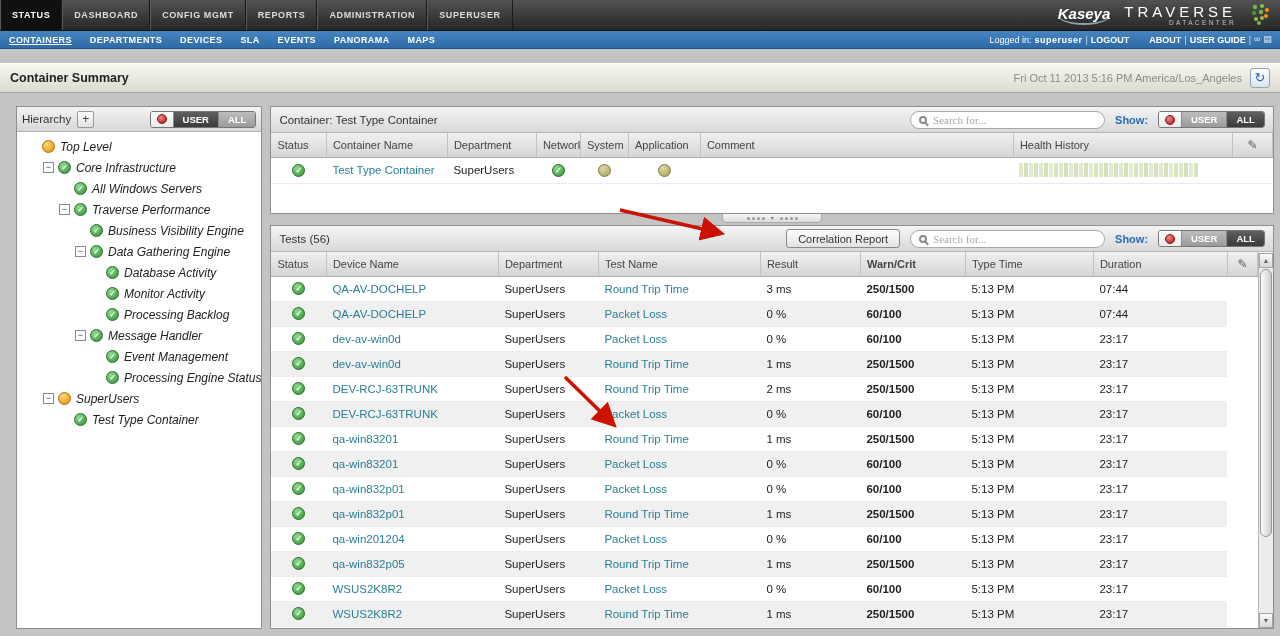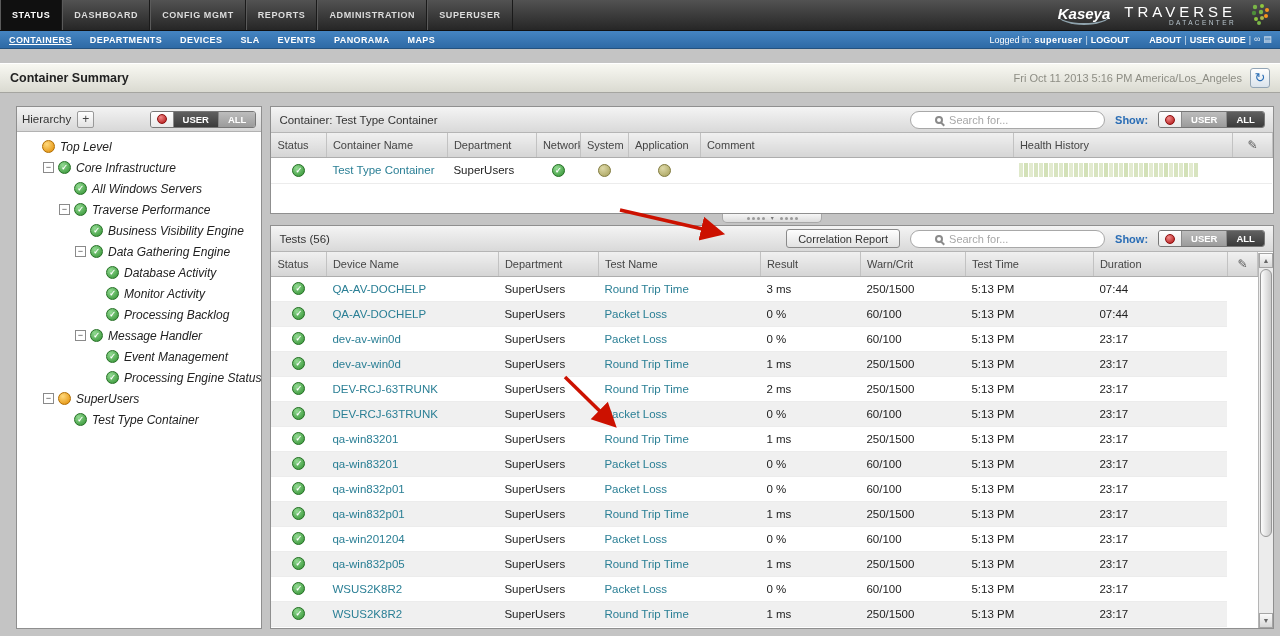--- a/index.html
+++ b/index.html
@@ -55,21 +55,21 @@
   .status-ball{display:inline-block;width:13px;height:13px;border-radius:50%;flex:none;text-align:center;font-size:8px;line-height:12px;color:#fff;font-weight:bold;vertical-align:middle;}
   .status-ball.ok{background:radial-gradient(circle at 35% 30%,#92da92,#2f8f2f);border:1px solid #257025;}
   .status-ball.warn{background:radial-gradient(circle at 35% 30%,#ffd97c,#e08a00);border:1px solid #b06c00;}
   .status-ball.unknown{background:radial-gradient(circle at 35% 30%,#ded9a8,#a49e58);border:1px solid #837d42;}
   .red-ball{display:inline-block;width:10px;height:10px;border-radius:50%;background:radial-gradient(circle at 35% 30%,#f28a8a,#ae1010);border:1px solid #8c0e0e;}
 
   
   .panel-header{height:26px;background:linear-gradient(#f4f4f4,#d9d9d9);border-bottom:1px solid #b5b5b5;display:flex;align-items:center;padding:0 8px;gap:10px;}
   .panel-title{font-size:11.5px;color:#333;white-space:nowrap;}
   .header-right{margin-left:auto;display:flex;align-items:center;gap:10px;}
-  .search-box{display:flex;align-items:center;gap:6px;background:#fff;border:1px solid #a8a8a8;border-radius:10px;height:18px;padding:0 24px;width:195px;}
+  .search-box{display:flex;align-items:center;gap:6px;background:#fff;border:1px solid #a8a8a8;border-radius:10px;height:18px;padding:0 8px;width:195px;font-family:Liberation Serif, serif;}
   .mag-icon{width:8px;height:8px;border:2px solid #8a8a8a;border-radius:50%;position:relative;flex:none;}
   .mag-icon::after{content:"";position:absolute;width:5px;height:2px;background:#8a8a8a;transform:rotate(45deg);right:-4px;bottom:-3px;}
   .search-input{border:none;outline:none;font-size:11px;color:#555;flex:1;background:transparent;font-family:inherit;}
   .search-input::placeholder{color:#a8a8a8;}
   .show-label{font-size:11px;font-weight:bold;color:var(--accent,#2a6db5);}
   .toggle-group{display:flex;height:17px;border:1px solid #777;border-radius:3px;overflow:hidden;}
   .toggle-seg{display:flex;align-items:center;justify-content:center;padding:0 9px;font-size:9.5px;font-weight:bold;color:#fff;cursor:pointer;background:linear-gradient(#bdbdbd,#9b9b9b);border-left:1px solid #8a8a8a;}
   .toggle-seg.icon-seg{background:linear-gradient(#fff,#e9e9e9);border-left:none;padding:0 6px;}
   .toggle-seg.selected{background:linear-gradient(#606060,#3b3b3b);}
   .corr-btn{height:19px;padding:0 11px;font-size:11px;font-family:inherit;color:#333;background:linear-gradient(#fefefe,#e2e2e2);border:1px solid #8a8a8a;border-radius:3px;cursor:pointer;white-space:nowrap;}
@@ -108,21 +108,21 @@
   .sp-tri{font-size:6px;color:#777;line-height:1;margin:0 4px;}
 
   
   .tests-panel{flex:1;position:relative;overflow:hidden;}
   .ttable{width:calc(100% - 15px);}
   .ttable th:nth-child(1),.ttable td:nth-child(1){width:55px;}
   .ttable th:nth-child(2),.ttable td:nth-child(2){width:172px;}
   .ttable th:nth-child(3),.ttable td:nth-child(3){width:100px;}
   .ttable th:nth-child(4),.ttable td:nth-child(4){width:162px;}
   .ttable th:nth-child(5),.ttable td:nth-child(5){width:100px;}
-  .ttable th:nth-child(6),.ttable td:nth-child(6){width:105px;}
+  .ttable th:nth-child(6),.ttable td:nth-child(6){width:105px;font-weight:bold;}
   .ttable th:nth-child(7),.ttable td:nth-child(7){width:128px;}
   .ttable th:nth-child(8),.ttable td:nth-child(8){width:134px;}
   .ttable th:nth-child(9),.ttable td:nth-child(9){width:30px;}
 
   .vscroll{position:absolute;top:27px;right:0;bottom:0;width:15px;background:#ececec;border-left:1px solid #b5b5b5;}
   .sb-btn{position:absolute;left:0;width:14px;height:15px;background:linear-gradient(#fbfbfb,#d7d7d7);border:1px solid #a5a5a5;font-size:7px;color:#666;text-align:center;line-height:13px;cursor:pointer;}
   .sb-up{top:0;}
   .sb-down{bottom:0;}
   .sb-thumb{position:absolute;left:1px;top:16px;width:12px;height:268px;background:linear-gradient(90deg,#fdfdfd,#cccccc);border:1px solid #969696;border-radius:6px;cursor:pointer;}
 
@@ -406,21 +406,21 @@
       </div>
       <table class="ttable">
         <thead>
             <tr>
               <th>Status</th>
               <th>Device Name</th>
               <th>Department</th>
               <th>Test Name</th>
               <th>Result</th>
               <th>Warn/Crit</th>
-              <th>Test Time</th>
+              <th>Type Time</th>
               <th>Duration</th>
               <th class="edit-col"><span class="pencil-icon">✎</span></th>
             </tr>
           </thead>
         <tbody>
             <tr>
               <td class="c-center"><span class="status-ball ok">✓</span></td>
               <td><a class="cell-link">QA-AV-DOCHELP</a></td>
               <td>SuperUsers</td>
               <td><a class="cell-link">Round Trip Time</a></td>

